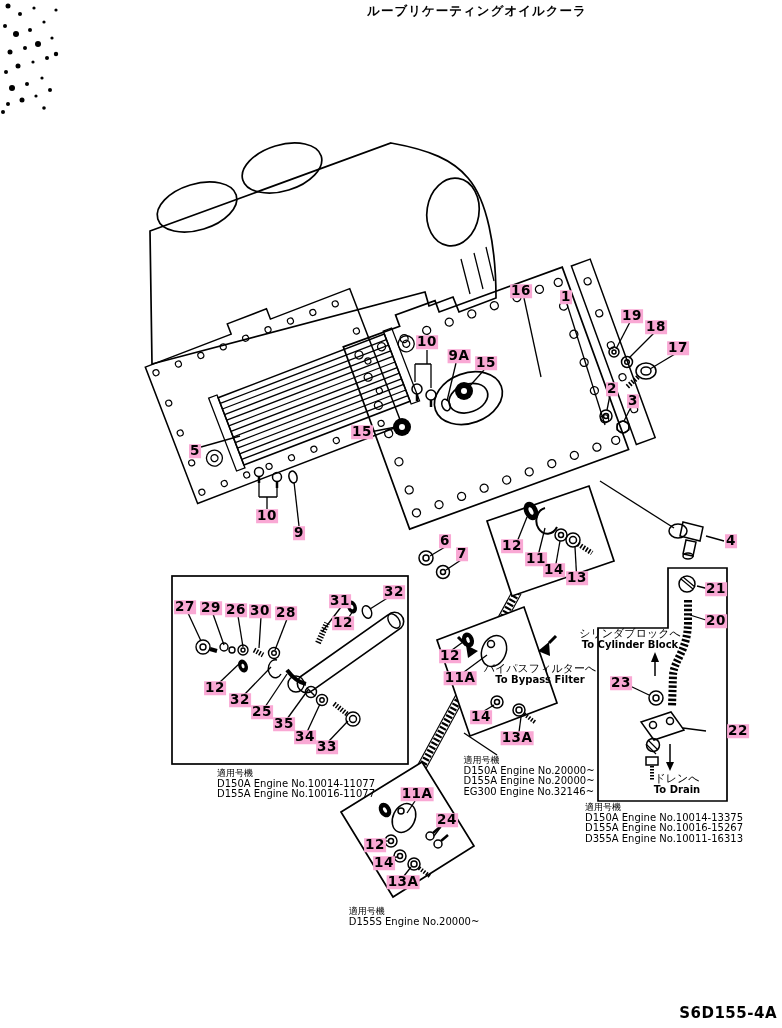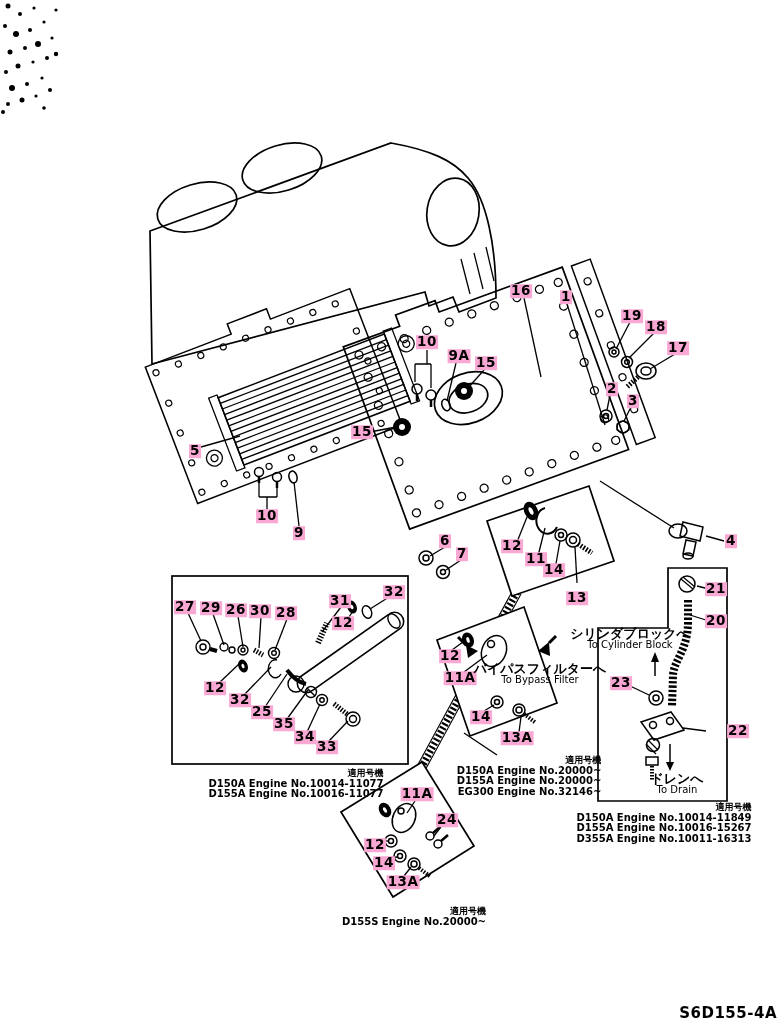--- a/index.html
+++ b/index.html
@@ -6,23 +6,23 @@
   .page{position:relative;width:782px;height:1028px;background:#fff;color:#000;
         font-family:"DejaVu Sans","Liberation Sans",sans-serif;overflow:hidden}
   svg.diagram{position:absolute;left:0;top:0}
   .abs{position:absolute;white-space:nowrap}
   .ctr{transform:translateX(-50%)}
   .title-jp{font-size:12.5px;font-weight:bold;letter-spacing:1px}
   .title-en{font-size:15px;font-weight:bold;letter-spacing:.4px}
   .callout{position:absolute;transform:translate(-50%,-50%);font-weight:bold;
            font-size:13.5px;letter-spacing:.5px;background:#f9a8d4;padding:0 1px;line-height:1}
   .ann{text-align:center;line-height:11px}
-  .ann .jp{font-size:13px;font-weight:bold;display:block}
-  .ann .en{font-size:10px;font-weight:normal;display:block}
-  .serial{font-size:10px;font-weight:bold;text-align:right;line-height:10.5px}
+  .ann .jp{font-size:11px;font-weight:normal;display:block}
+  .ann .en{font-size:10px;font-weight:bold;display:block}
+  .serial{font-size:10px;font-weight:normal;text-align:left;line-height:10.5px}
   .serial .h{font-size:9px;display:block}
   .serial .ln{display:block}
   .footer{font-size:15px;font-weight:bold;letter-spacing:.5px}
 </style>
 </head>
 <body>
 
 <div class="page">
 
   <svg class="diagram" width="782" height="1028" viewBox="0 0 782 1028">
@@ -374,21 +374,21 @@
       <div class="callout" style="left: 633px; top: 401px;">3</div>
       <div class="callout" style="left: 195px; top: 451px;">5</div>
       <div class="callout" style="left: 362px; top: 432px;">15</div>
       <div class="callout" style="left: 267px; top: 516px;">10</div>
       <div class="callout" style="left: 299px; top: 533px;">9</div>
       <div class="callout" style="left: 445px; top: 541px;">6</div>
       <div class="callout" style="left: 462px; top: 554px;">7</div>
       <div class="callout" style="left: 512px; top: 546px;">12</div>
       <div class="callout" style="left: 536px; top: 559px;">11</div>
       <div class="callout" style="left: 554px; top: 570px;">14</div>
-      <div class="callout" style="left: 577px; top: 578px; margin-top: 20px;">13</div>
+      <div class="callout" style="left: 577px; top: 578px;">13</div>
       <div class="callout" style="left: 731px; top: 541px;">4</div>
       <div class="callout" style="left: 716px; top: 589px;">21</div>
       <div class="callout" style="left: 716px; top: 621px;">20</div>
       <div class="callout" style="left: 621px; top: 683px;">23</div>
       <div class="callout" style="left: 713px; top: 731px; margin-left: 25px;">22</div>
       <div class="callout" style="left: 185px; top: 607px;">27</div>
       <div class="callout" style="left: 211px; top: 608px;">29</div>
       <div class="callout" style="left: 236px; top: 610px;">26</div>
       <div class="callout" style="left: 260px; top: 611px;">30</div>
       <div class="callout" style="left: 286px; top: 613px;">28</div>
@@ -405,20 +405,21 @@
       <div class="callout" style="left: 460px; top: 678px;">11A</div>
       <div class="callout" style="left: 481px; top: 717px;">14</div>
       <div class="callout" style="left: 517px; top: 738px;">13A</div>
       <div class="callout" style="left: 417px; top: 794px;">11A</div>
       <div class="callout" style="left: 447px; top: 820px;">24</div>
       <div class="callout" style="left: 375px; top: 845px;">12</div>
       <div class="callout" style="left: 384px; top: 863px;">14</div>
       <div class="callout" style="left: 403px; top: 882px;">13A</div>
     </div>
 
+  <div class="abs ctr title-jp" style="left:477px;top:3px">ルーブリケーティングオイルクーラ</div>
 
   <div class="abs ctr ann" style="left:630px;top:628px">
     <span class="jp">シリンダブロックへ</span>
     <span class="en">To Cylinder Block</span>
   </div>
   <div class="abs ctr ann" style="left:540px;top:663px">
     <span class="jp">バイパスフィルターへ</span>
     <span class="en">To Bypass Filter</span>
   </div>
   <div class="abs ctr ann" style="left:677px;top:773px">
@@ -432,21 +433,21 @@
     <span class="ln">D155A Engine No.10016-11077</span>
   </div>
   <div class="abs ctr serial" style="left:529px;top:755px">
     <span class="h">適用号機</span>
     <span class="ln">D150A Engine No.20000~</span>
     <span class="ln">D155A Engine No.20000~</span>
     <span class="ln">EG300 Engine No.32146~</span>
   </div>
   <div class="abs ctr serial" style="left:664px;top:802px">
     <span class="h">適用号機</span>
-    <span class="ln">D150A Engine No.10014-11849</span>
+    <span class="ln">D150A Engine No.10014-13375</span>
     <span class="ln">D155A Engine No.10016-15267</span>
     <span class="ln">D355A Engine No.10011-16313</span>
   </div>
   <div class="abs ctr serial" style="left:414px;top:906px">
     <span class="h">適用号機</span>
     <span class="ln">D155S Engine No.20000~</span>
   </div>
 
   <div class="abs footer" style="right:5px;top:1004px">S6D155-4A</div>
 </div>

